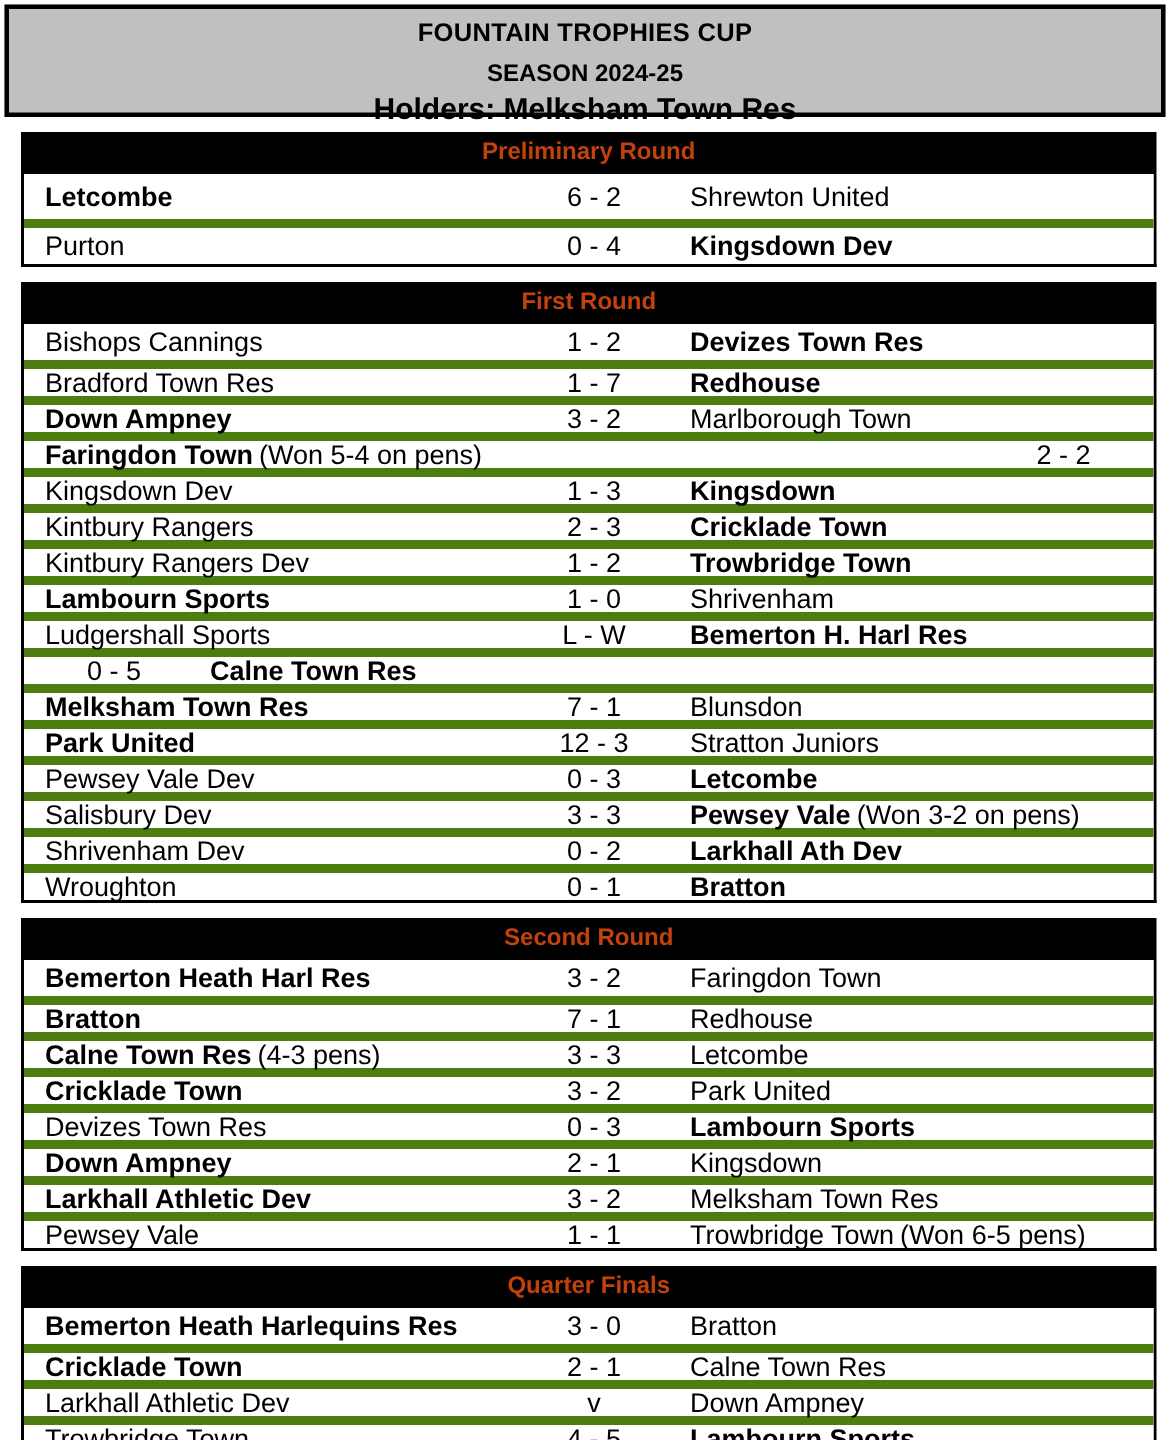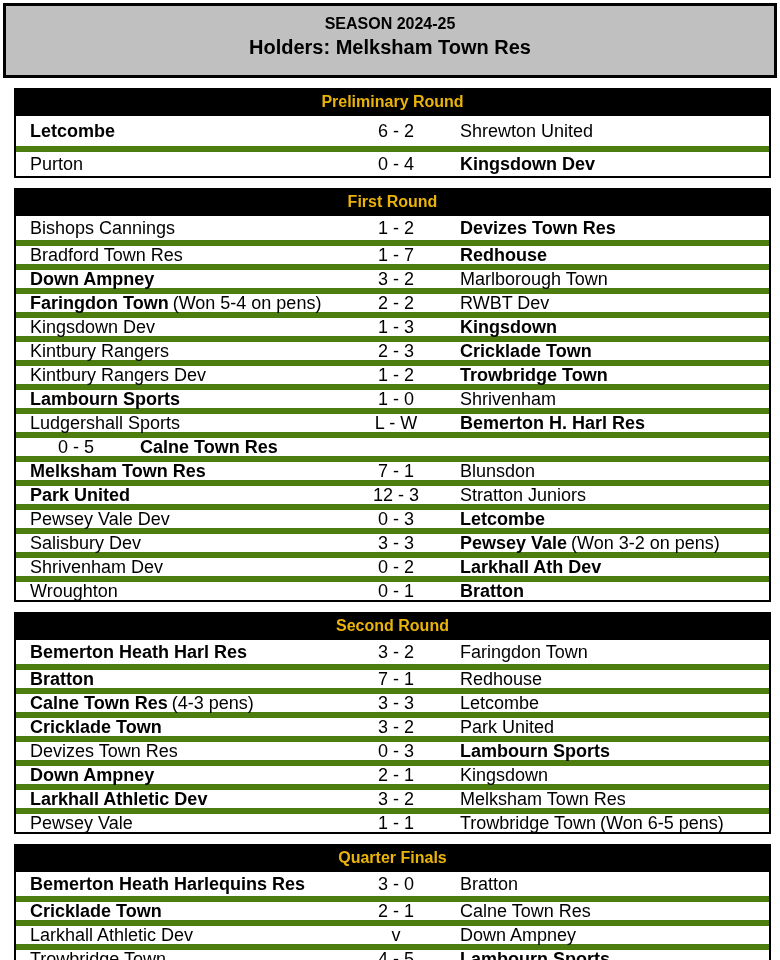--- a/index.html
+++ b/index.html
@@ -24,21 +24,21 @@
     font-weight: bold;
   }
   .header-title   { font-size: 17px; padding-top: 6px; letter-spacing: 0.2px; }
   .header-season  { font-size: 16px; margin-top: 9px; }
   .header-holders { font-size: 20px; margin-top: 3px; }
 
   
   .round { margin: 10px 9px 0 14px; }
   .round-bar {
     background: #000000;
-    color: #eab308;
+    color: #c2410c;
     font-weight: bold;
     font-size: 16px;
     height: 28px;
     line-height: 28px;
     text-align: center;
   }
   .matches {
     border: 2px solid #000000;
     border-top: none;
   }
@@ -73,20 +73,21 @@
   }
   .team.bold { font-weight: bold; }
   .note { font-weight: normal; margin-left: 4px; }
 </style>
 </head>
 <body>
 
 <div>
 
   <div class="header-box">
+    <div class="header-title">FOUNTAIN TROPHIES CUP</div>
     <div class="header-season">SEASON 2024-25</div>
     <div class="header-holders">Holders: Melksham Town Res</div>
   </div>
 
   <div id="rounds-container">
       <section class="round">
     <div class="round-bar">Preliminary Round</div>
     <div class="matches">
           <div class="match-row">
     <div class="home">
@@ -136,23 +137,20 @@
     <div class="score">3 - 2</div>
     <div class="away">
       <span class="team">Marlborough Town</span><span class="note"></span>
     </div>
   </div>
           <div class="match-row">
     <div class="home">
       <span class="team bold">Faringdon Town</span><span class="note">(Won 5-4 on pens)</span>
     </div>
     <div class="score">2 - 2</div>
-    <div class="away">
-      <span class="team">RWBT Dev</span><span class="note"></span>
-    </div>
   </div>
           <div class="match-row">
     <div class="home">
       <span class="team">Kingsdown Dev</span><span class="note"></span>
     </div>
     <div class="score">1 - 3</div>
     <div class="away">
       <span class="team bold">Kingsdown</span><span class="note"></span>
     </div>
   </div>

